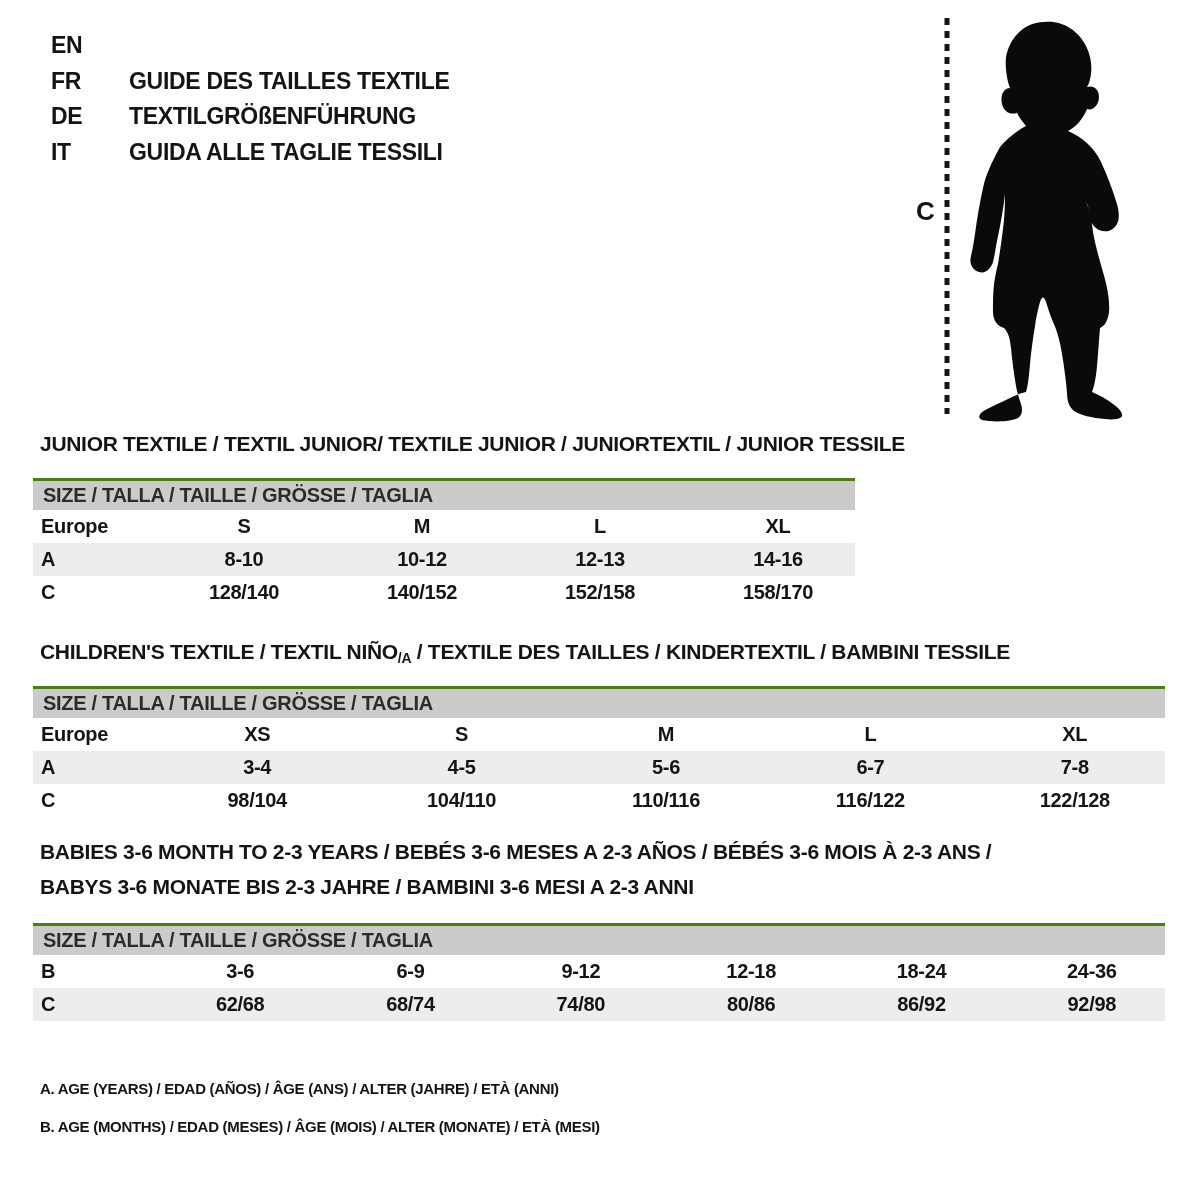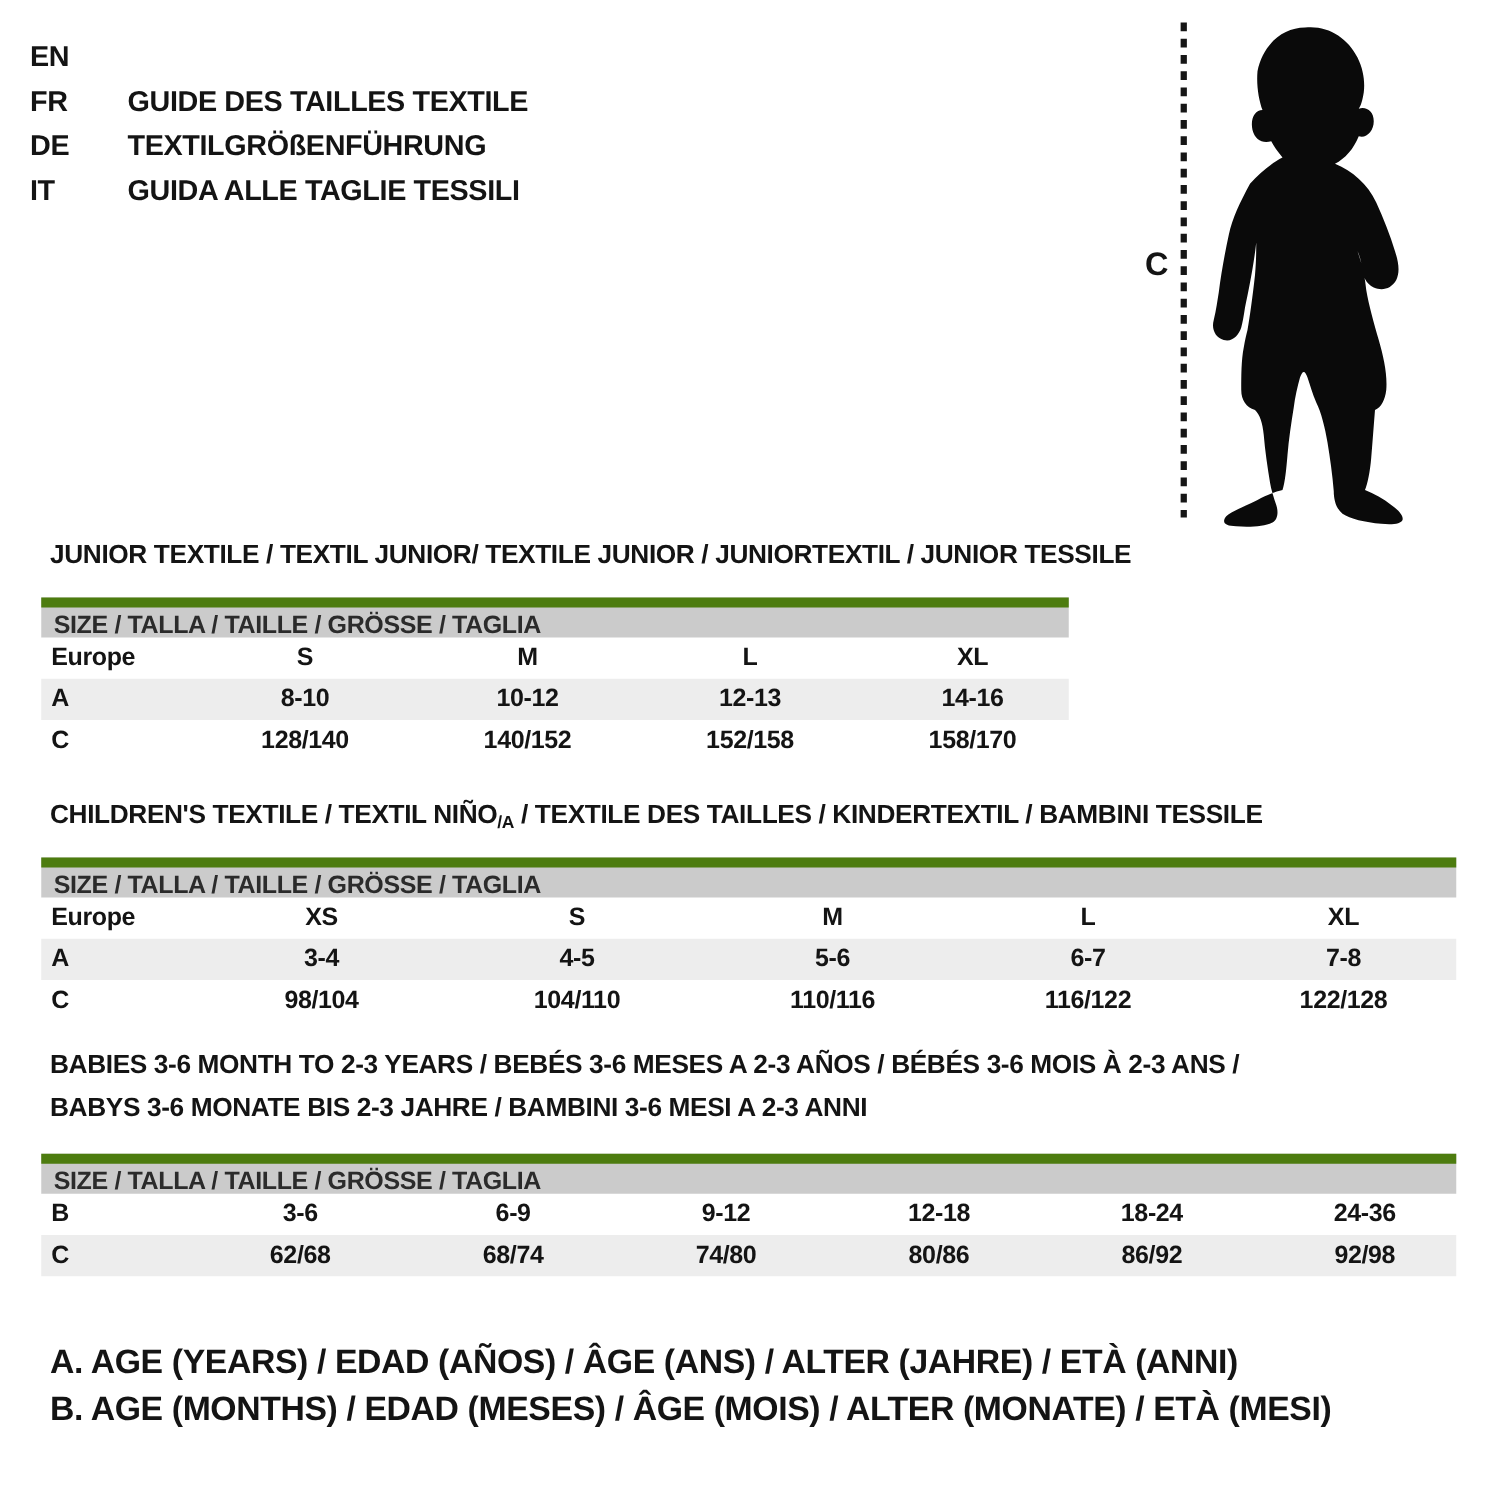--- a/index.html
+++ b/index.html
@@ -5,51 +5,51 @@
   html,body{margin:0;padding:0;}
   body{
     width:1200px;height:1200px;position:relative;overflow:hidden;
     background:#ffffff;
     font-family:"Liberation Sans", sans-serif;
     font-weight:bold;
     color:#141414;
     letter-spacing:-0.3px;
   }
   
-  .lang-block{position:absolute;left:24px;top:28px;}
+  .lang-block{position:absolute;left:51px;top:28px;}
   .lang-row{display:flex;height:35.5px;align-items:center;}
   .lang-code{width:78px;font-size:23px;}
   .lang-title{font-size:23px;white-space:nowrap;}
   
   .figure{position:absolute;left:890px;top:0;width:270px;height:430px;}
   .c-label{position:absolute;left:26px;top:196px;font-size:26px;}
   .dash-svg{position:absolute;left:52px;top:16px;}
   .child-svg{position:absolute;left:70px;top:16px;}
   
   .sec-title{position:absolute;left:40px;font-size:21px;white-space:nowrap;}
   .sec-title .subber{font-size:14px;vertical-align:-4px;}
   .sizetable{position:absolute;left:33px;}
   .bar{
     height:32px;box-sizing:border-box;
-    background:#cbcbcb;border-top:8px solid #4d7c0f;
+    background:#cbcbcb;border-top:3px solid #4d7c0f;
     font-size:20px;line-height:28px;padding-left:10px;color:#2b2b2b;
     white-space:nowrap;
   }
   .trow{display:grid;height:33px;align-items:center;font-size:20px;gap:24px;}
   .trow.alt{background:#ededed;}
   .g5{grid-template-columns:110px repeat(4,1fr);}
   .g6{grid-template-columns:110px repeat(5,1fr);}
   .g7{grid-template-columns:110px repeat(6,1fr);}
   .lbl{padding-left:8px;text-align:left;}
   .val{text-align:center;}
   .t1{width:822px;}
   .t2,.t3{width:1132px;}
   
   .legend{position:absolute;left:40px;top:1070px;}
-  .legend-line{font-size:27px;line-height:38px;white-space:nowrap;}
+  .legend-line{font-size:15px;line-height:38px;white-space:nowrap;}
 </style>
 </head>
 <body>
 
 <div class="lang-block">
   <div class="lang-row">
     <span class="lang-code">EN</span>
   </div>
   <div class="lang-row">
     <span class="lang-code">FR</span>

